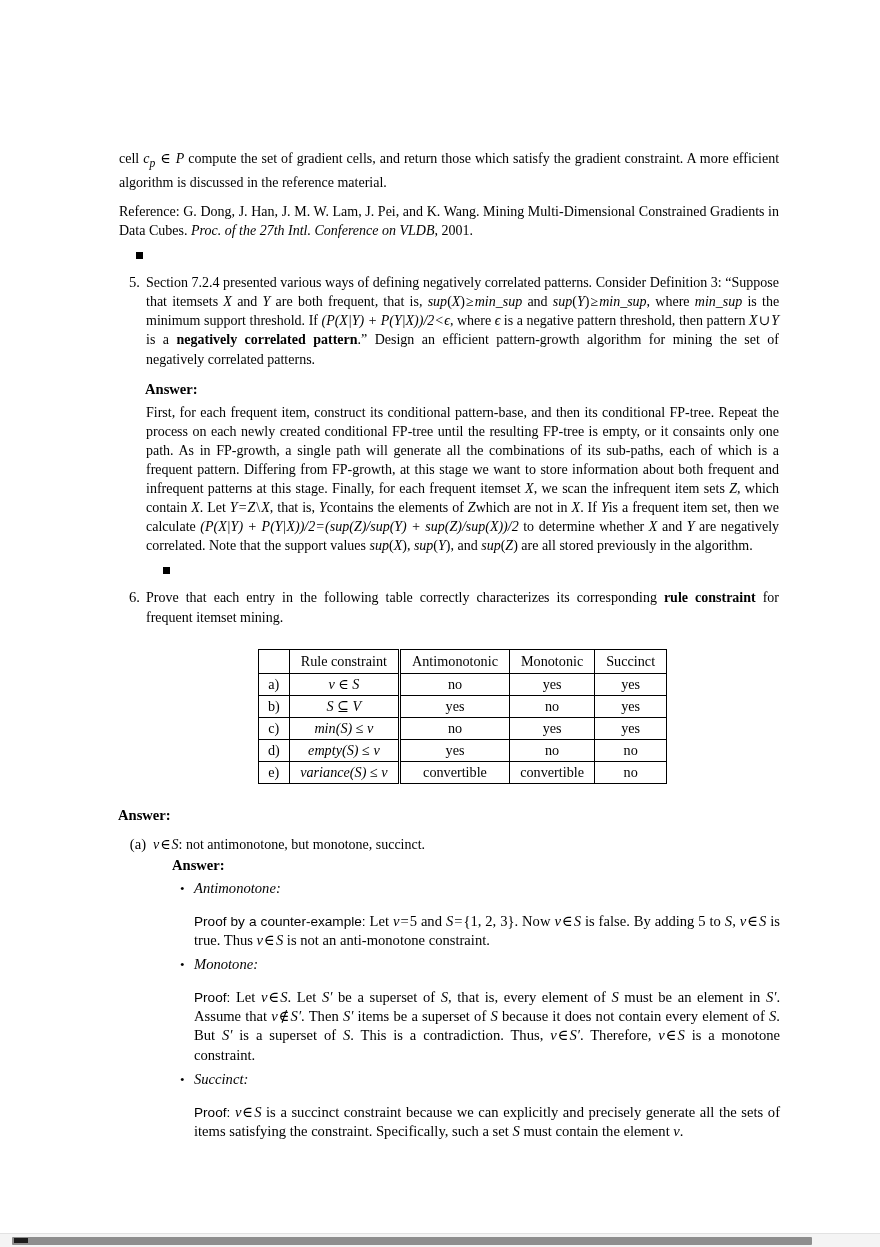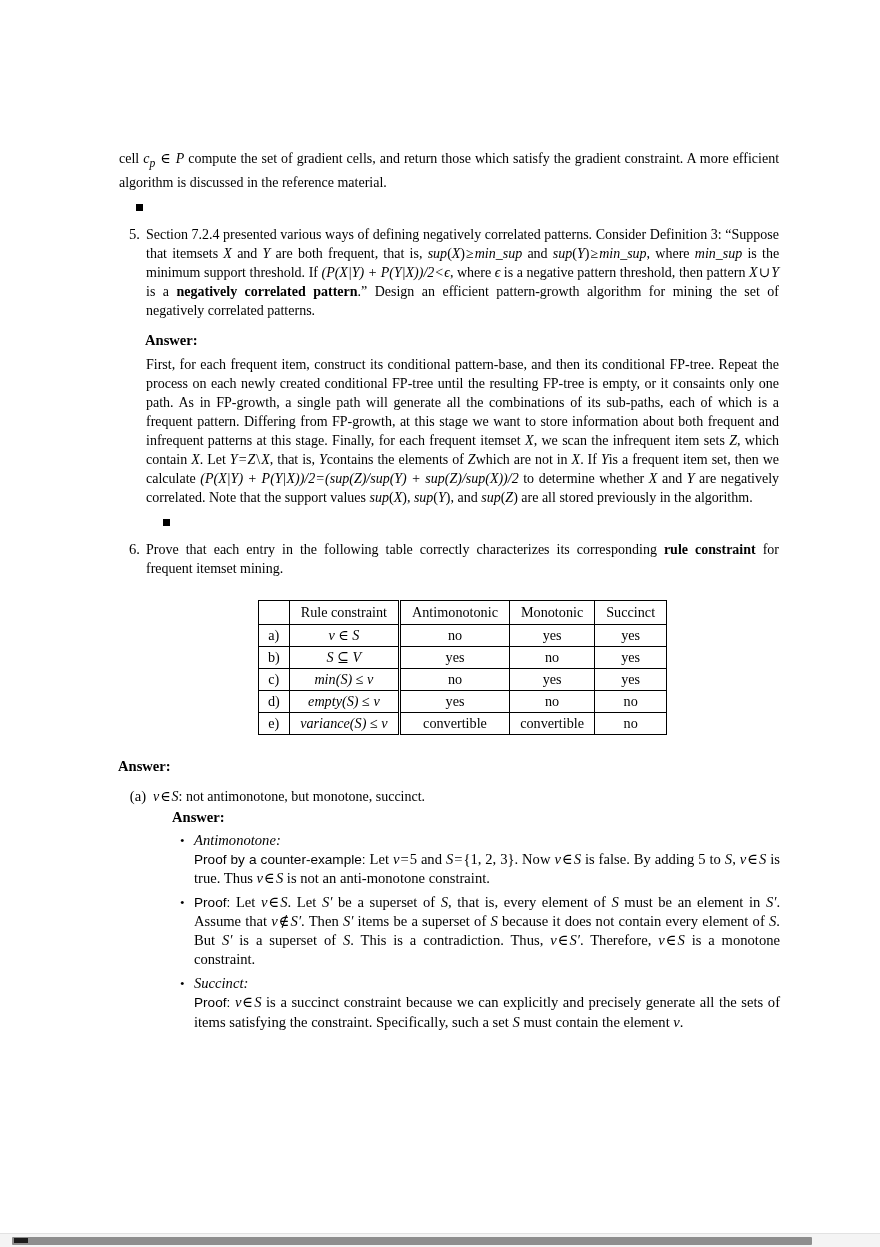--- a/index.html
+++ b/index.html
@@ -145,20 +145,21 @@
   }
   .bul-title {
     font-style: italic;
     font-size: 14.6px;
     line-height: 19.1px;
   }
   .bul-body {
     font-size: 14.6px;
     line-height: 19.1px;
     text-align: justify;
+    margin-top: 14px;
   }
 
   
   .scrollbar-track {
     position: absolute;
     left: 0;
     bottom: 0;
     width: 880px;
     height: 14px;
     background: #f4f4f4;
@@ -189,20 +190,24 @@
   <div class="content">
 
     <div class="para">
       <span>cell</span>
       <i>c</i><sub><i>p</i></sub>
       <span class="op">∈</span>
       <i>P</i>
       <span>compute the set of gradient cells, and return those which satisfy the gradient constraint. A more efficient algorithm is discussed in the reference material.</span>
     </div>
 
+    <div class="para">
+      <span>Reference: G. Dong, J. Han, J. M. W. Lam, J. Pei, and K. Wang. Mining Multi-Dimensional Constrained Gradients in Data Cubes.</span>
+      <i>Proc. of the 27th Intl. Conference on VLDB</i><span>, 2001.</span>
+    </div>
 
     <span class="qed"></span>
 
     <div class="numitem">
       <span class="num">5.</span>
       <div class="para">
         <span>Section 7.2.4 presented various ways of defining negatively correlated patterns. Consider Definition 3:</span>
         <span>“Suppose that itemsets</span>
         <i>X</i>
         and
@@ -333,20 +338,21 @@
               <span>is false. By adding 5 to</span>
               <i>S</i><span>,</span>
               <i>v</i><span class="op">∈</span><i>S</i>
               <span>is true. Thus</span>
               <i>v</i><span class="op">∈</span><i>S</i>
               <span>is not an anti-monotone constraint.</span>
             </div>
           </li>
 
           <li>
+            <div class="bul-title">Monotone:</div>
             <div class="bul-body">
               <span class="sf">Proof:</span>
               <span>Let</span>
               <i>v</i><span class="op">∈</span><i>S</i><span>. Let</span>
               <i>S′</i>
               <span>be a superset of</span>
               <i>S</i><span>, that is, every element of</span>
               <i>S</i>
               <span>must be an element in</span>
               <i>S′</i><span>. Assume that</span>

